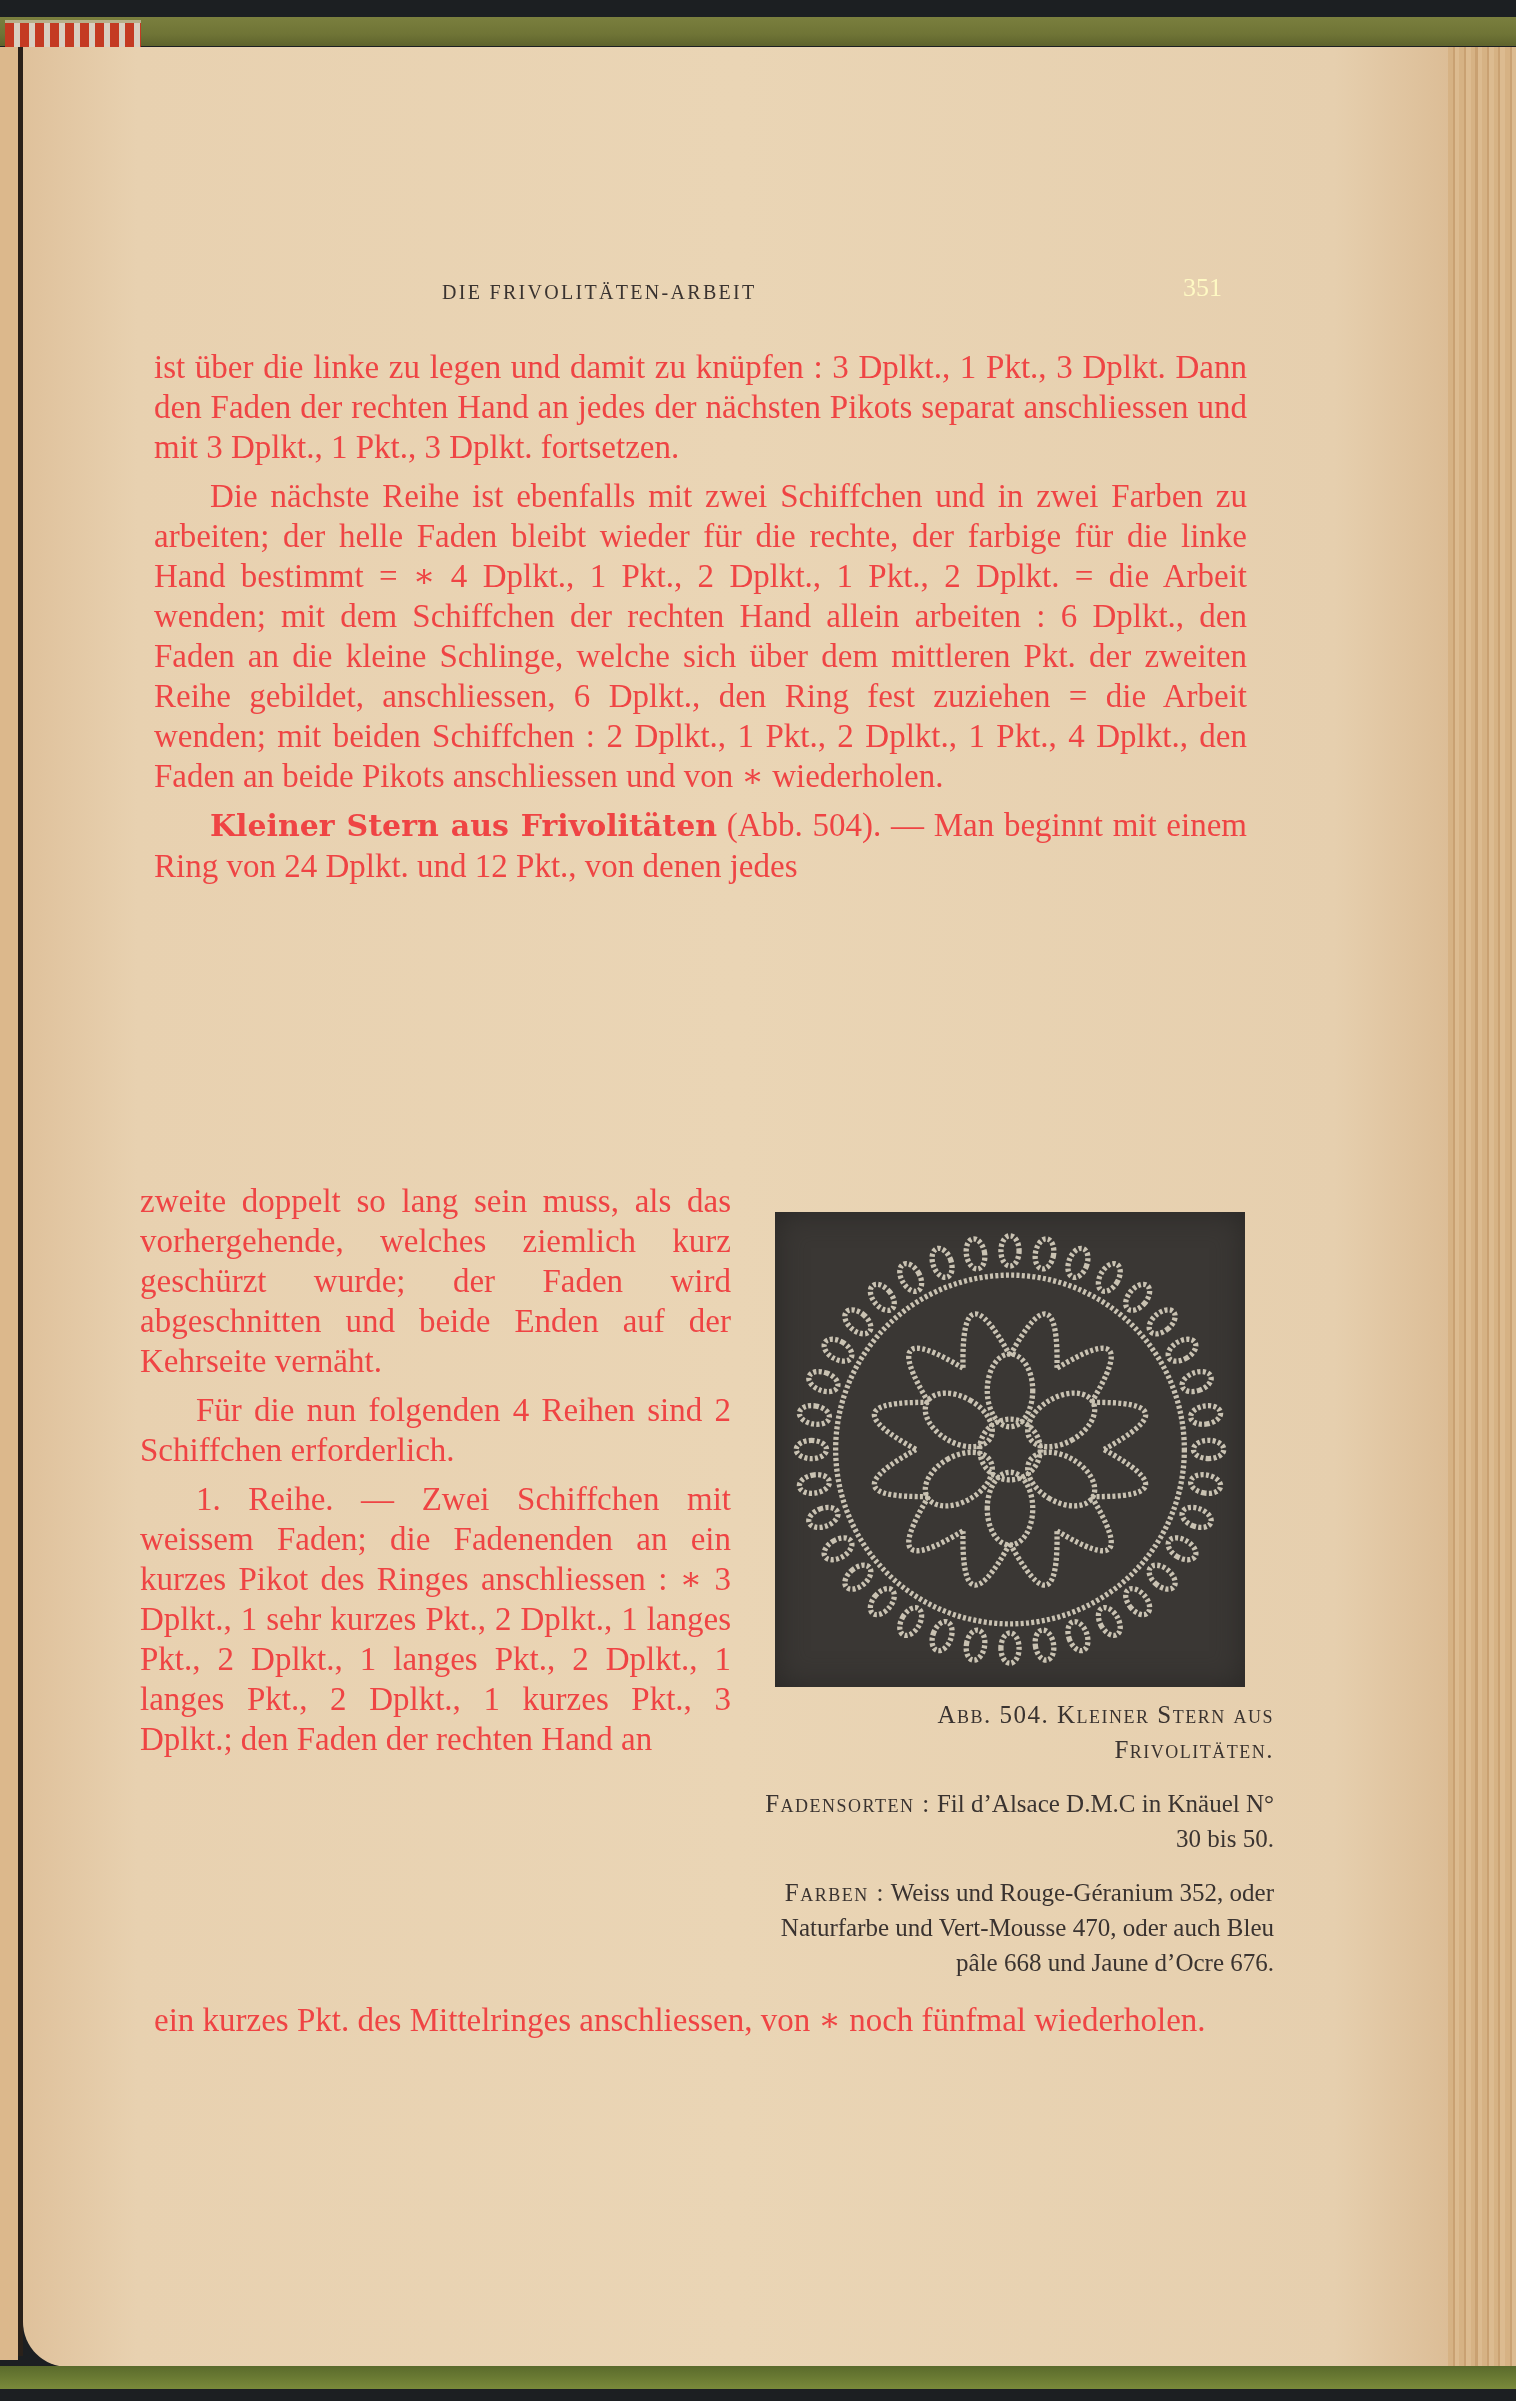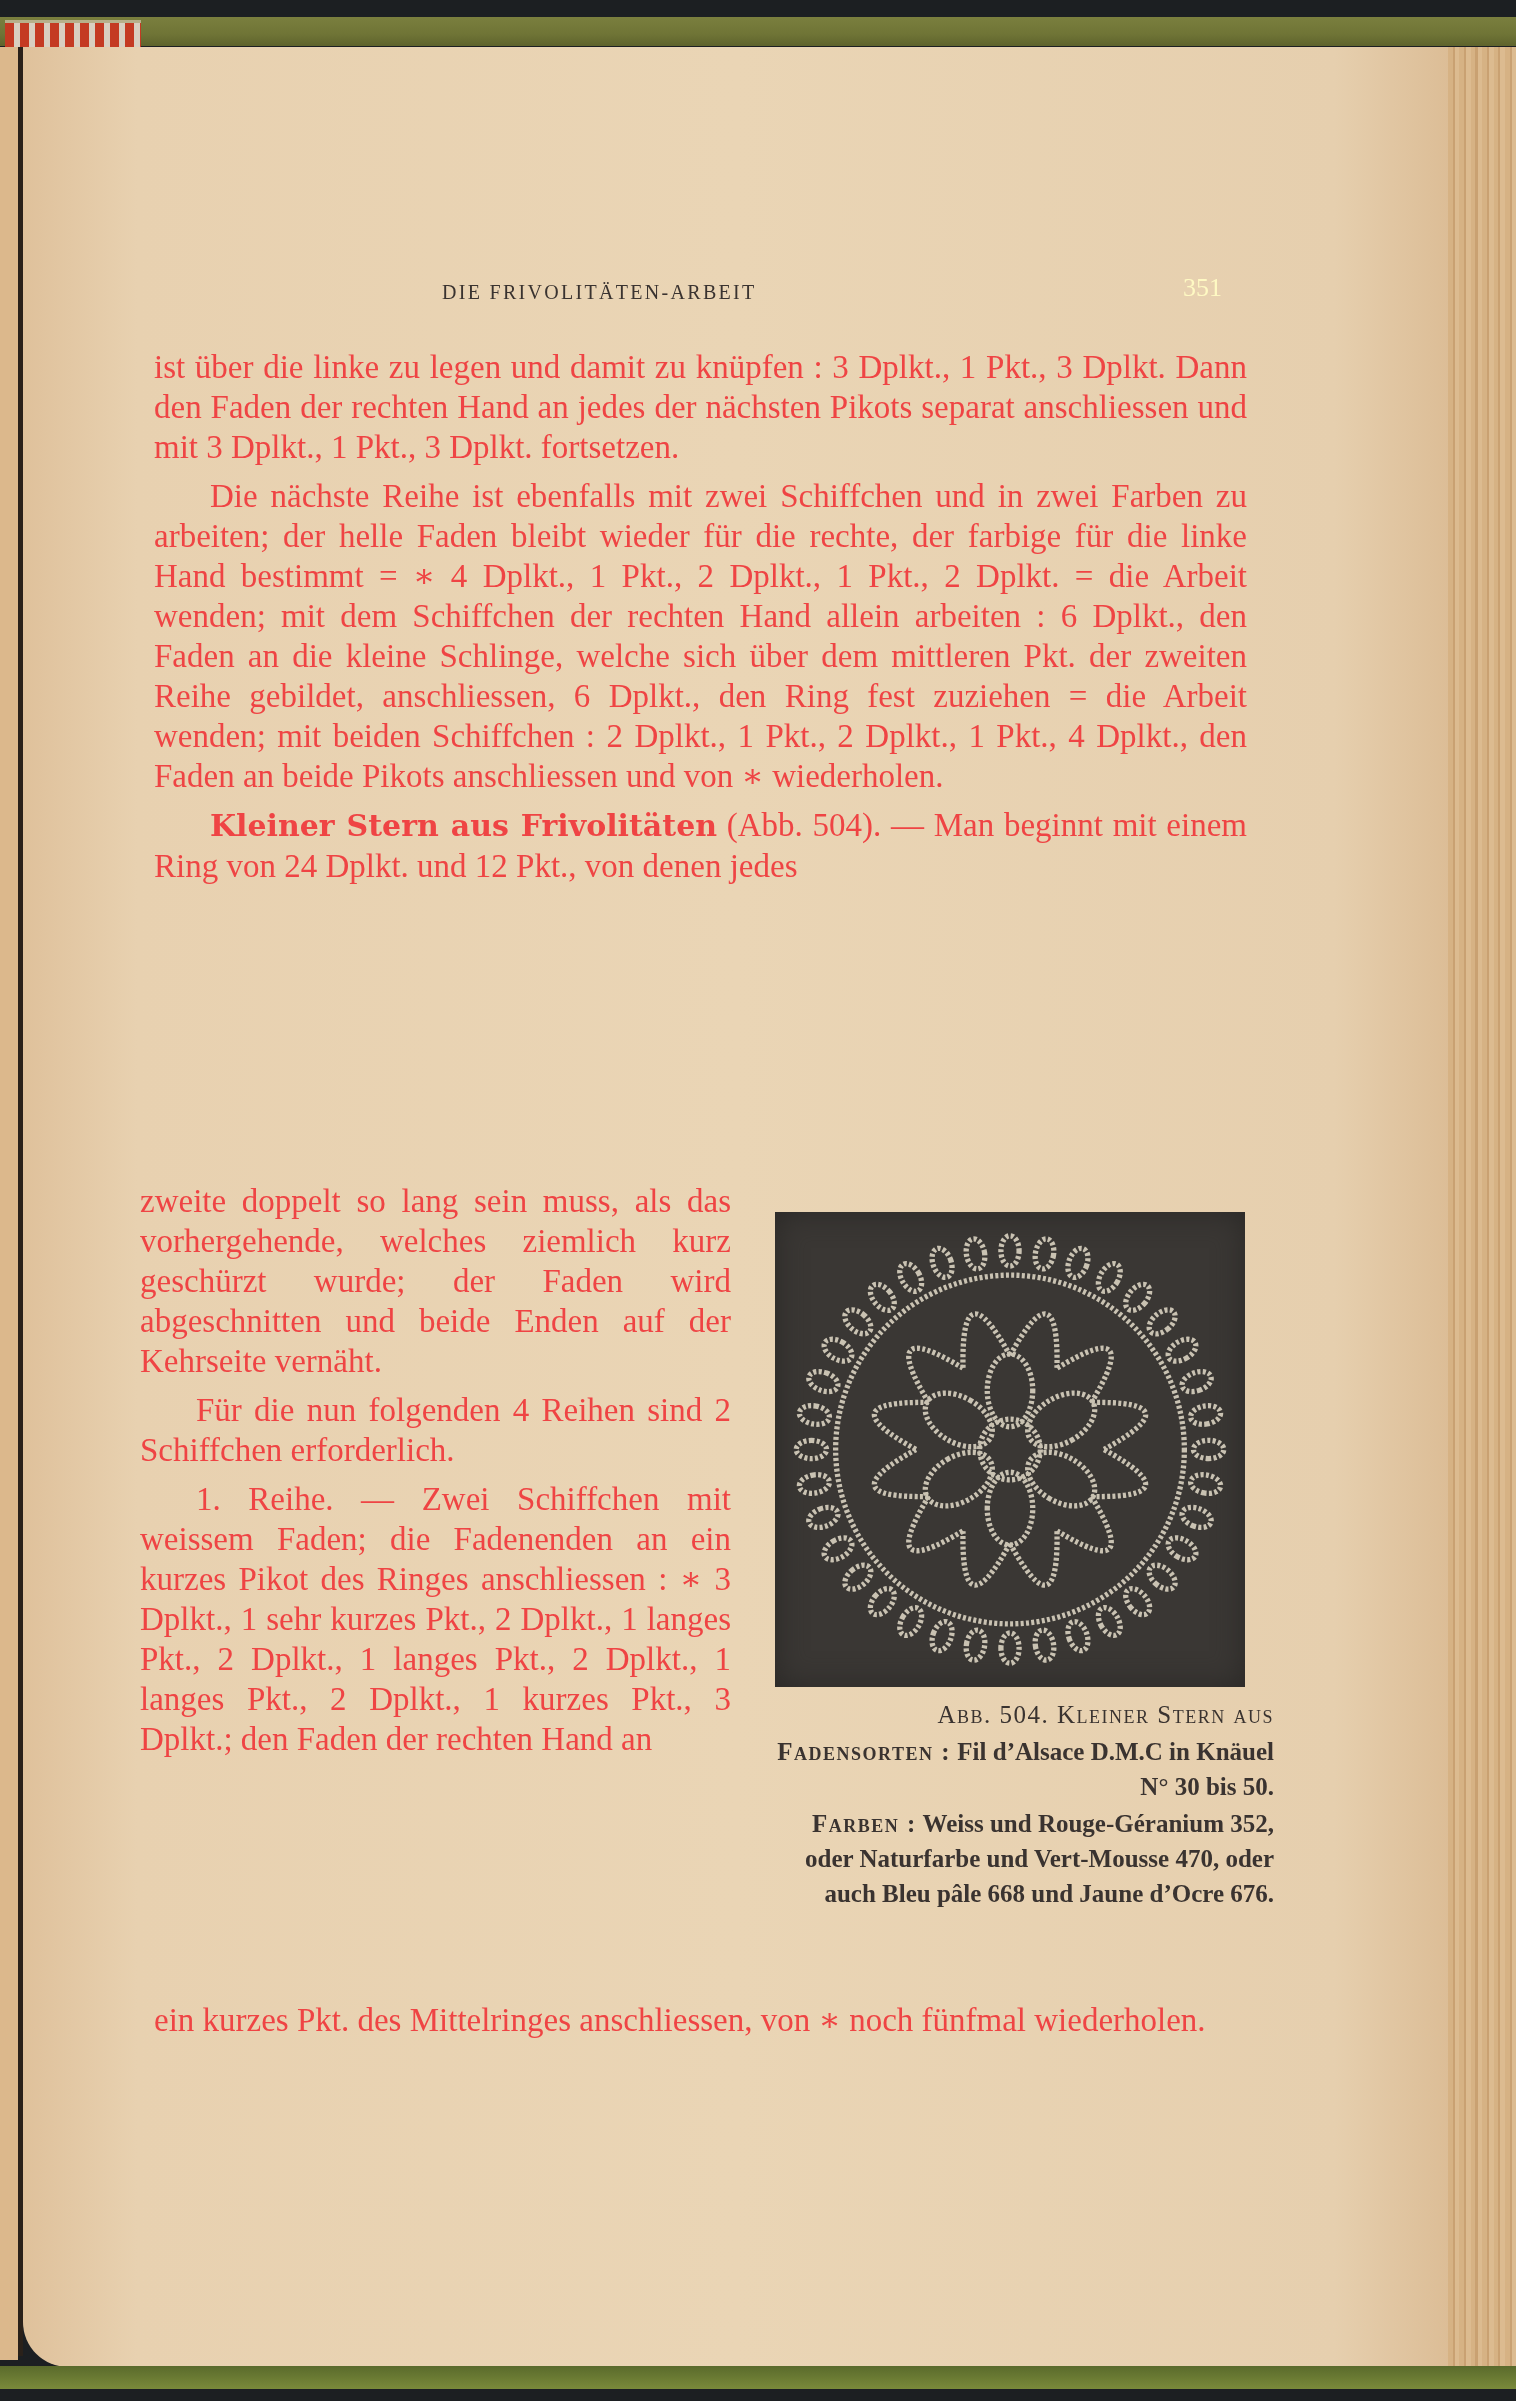--- a/index.html
+++ b/index.html
@@ -62,21 +62,21 @@
     background: #3a3734;
     box-shadow: inset 0 0 30px #2a2826;
   }
   .figure svg { width: 100%; height: 100%; }
   .caption {
     position: absolute; left: 758px; top: 1697px; width: 516px;
     text-align: right; color: #3a3330; font-size: 25px; line-height: 35px;
   }
   .caption p { margin: 0; }
   .caption .sc { font-variant: small-caps; letter-spacing: 1.5px; }
-  .caption .sub { margin-top: 2px; font-weight: bold; }
+  .caption .sub { margin-top: 19px; }
 </style>
 </head>
 <body>
 
 <div class="cover-top"></div>
 <div class="headband"></div>
 <div class="left-page-sliver"></div>
 <div class="gutter"></div>
 <div class="page"></div>
 <div class="page-edges"></div>
@@ -159,16 +159,17 @@
         <ellipse cx="310" cy="51" rx="12" ry="20" transform="rotate(320 310 313)"></ellipse>
         <ellipse cx="310" cy="51" rx="12" ry="20" transform="rotate(330 310 313)"></ellipse>
         <ellipse cx="310" cy="51" rx="12" ry="20" transform="rotate(340 310 313)"></ellipse>
         <ellipse cx="310" cy="51" rx="12" ry="20" transform="rotate(350 310 313)"></ellipse>
       </g>
   </svg>
 </div>
 
 <div class="caption">
   <p class="sc">Abb. 504. Kleiner Stern aus</p>
+  <p class="sc">Frivolitäten.</p>
   <p class="sub"><span class="sc">Fadensorten :</span><span> Fil d’Alsace D.M.C in Knäuel N° 30 bis 50.</span></p>
   <p class="sub"><span class="sc">Farben :</span><span> Weiss und Rouge-Géranium 352, oder Naturfarbe und Vert-Mousse 470, oder auch Bleu pâle 668 und Jaune d’Ocre 676.</span></p>
 </div>
 
 
 </body></html>

